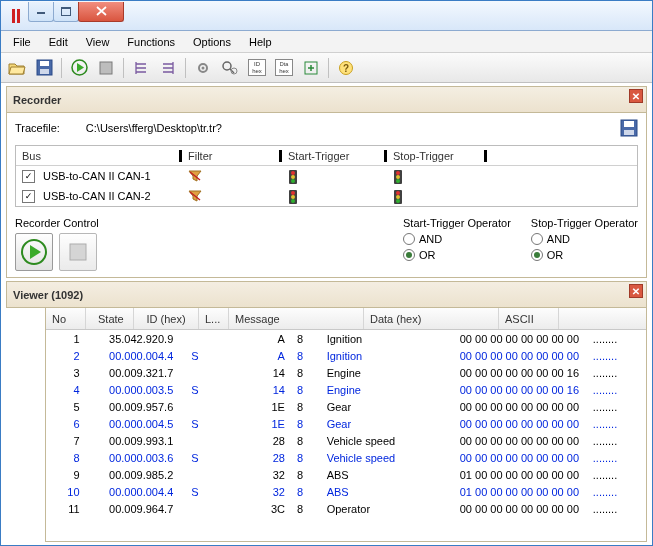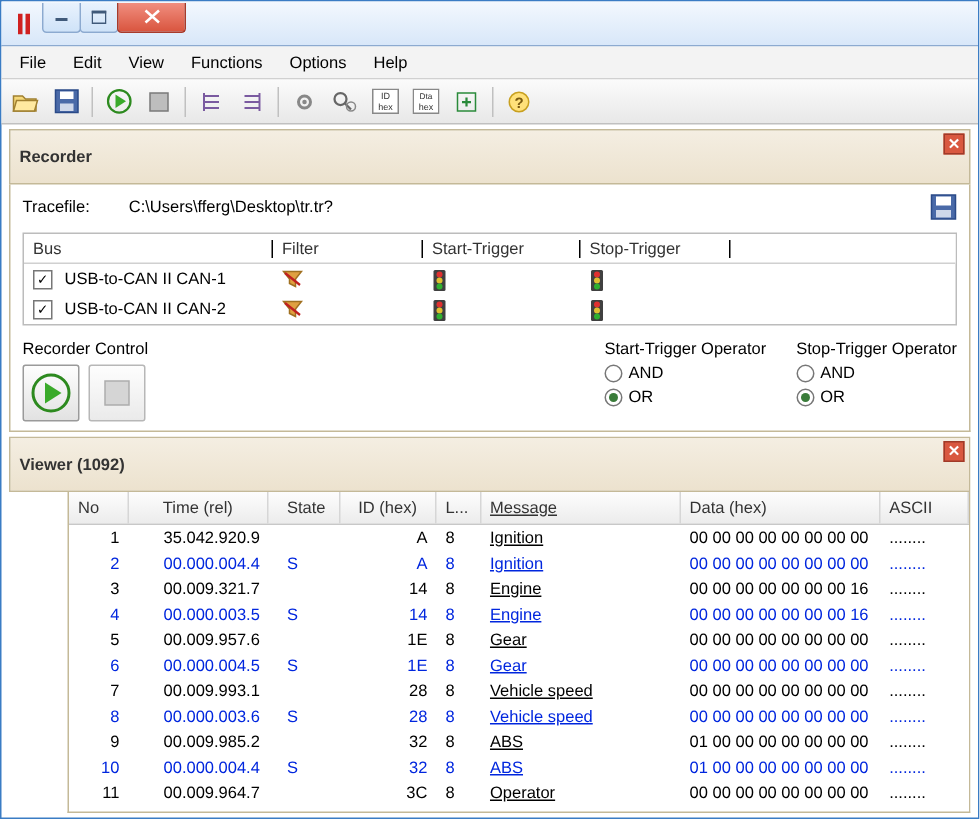--- a/index.html
+++ b/index.html
@@ -12,29 +12,29 @@
 .winbtn { width: 28px; height: 20px; border: 1px solid #8caad0; border-top:none; background: linear-gradient(#e9f2fd,#cfe3f8); display: flex; align-items: center; justify-content: center; font-size: 10px; color: #405a7a; margin-left:-1px; border-bottom-left-radius:3px; border-bottom-right-radius:3px;}
 .winbtn.min { width: 26px; }
 .winbtn.max { width: 26px; }
 .winbtn.close { width: 46px; background: linear-gradient(#f18e7f,#d9553f); color: #fff; border-color:#a83a2a;}
 .menubar { height: 22px; background: #f3f3f3; border-bottom: 1px solid #d0d0d0; display: flex; align-items: center; padding: 0 4px; gap: 2px; }
 .menuitem { padding: 2px 8px; cursor: default; }
 .toolbar { height: 30px; background: linear-gradient(#fbfbfb,#e8e8e8); border-bottom: 1px solid #c0c0c0; display: flex; align-items: center; padding: 0 4px; gap: 3px; }
 .tbtn { width: 24px; height: 24px; border: 1px solid transparent; display: flex; align-items: center; justify-content: center; border-radius: 2px; }
 .tsep { width: 1px; height: 20px; background: #c0c0c0; margin: 0 2px; }
 .content { flex: 1; display: flex; flex-direction: column; padding: 3px 5px; gap: 3px; overflow: hidden; }
-.section-header { background: linear-gradient(#f4eee2,#ece2ce); border: 1px solid #c4b998; height: 37px; display: flex; align-items: center; padding: 0 6px; font-weight: bold; color: #333; position: relative; }
+.section-header { background: linear-gradient(#f4eee2,#ece2ce); border: 1px solid #c4b998; height: 27px; display: flex; align-items: center; padding: 0 6px; font-weight: bold; color: #333; position: relative; }
 .close-x { position: absolute; right: 3px; top: 2px; width: 14px; height: 14px; background: #d95840; color: #fff; font-size: 10px; display: flex; align-items: center; justify-content: center; border: 1px solid #a03a28; }
 .recorder-body { border: 1px solid #c4b998; border-top: none; background: #fff; padding: 6px 8px; }
 .tracefile-row { display: flex; align-items: center; gap: 10px; }
 .tracefile-row .path { flex: 1; color: #000; padding-left: 16px; }
 .save-icon { width: 18px; height: 18px; }
 .bus-table { margin-top: 8px; border: 1px solid #bcbcbc; }
 .bus-head { display: flex; background: #fff; border-bottom: 1px solid #d0d0d0; height: 20px; align-items: center; }
-.bus-head > div { padding: 0 6px; border-right: 1px solid #000000; font-weight: normal; color: #333; }
+.bus-head > div { padding: 0 6px; border-right: 3px solid #000000; font-weight: normal; color: #333; }
 .bus-row { display: flex; align-items: center; height: 20px; }
 .bus-row > div { padding: 0 6px; display:flex; align-items:center; gap:4px; }
 .col-bus { width: 166px; }
 .col-filter { width: 100px; }
 .col-start { width: 105px; }
 .col-stop { width: 100px; }
 .chk { width: 13px; height: 13px; border: 1px solid #777; background: #fff; display: inline-flex; align-items: center; justify-content: center; font-size: 9px; line-height:1; margin-right: 4px; vertical-align: middle; color:#000;}
 .mini-icon { width: 14px; height: 12px; display:inline-block; }
 .rec-mid { display: flex; margin-top: 10px; gap: 20px; }
 .rec-ctrl { }
@@ -53,21 +53,21 @@
 .grid-head > div { padding: 0 6px; border-right: 1px solid #d6d6d6; height: 100%; display:flex; align-items:center; color:#333;}
 .grid-body { flex: 1; overflow-y: auto; overflow-x: hidden; }
 .grid-row { display: flex; height: 17px; align-items: center; }
 .grid-row > div { padding: 0 6px; white-space: nowrap; overflow: hidden; }
 .grid-row.blue { color: #0026de; }
 .c-no { width: 40px; text-align: right; }
 .c-time { width: 95px; text-align: right; }
 .c-state { width: 48px; text-align: left; padding-left:12px !important;}
 .c-id { width: 65px; text-align: right; }
 .c-len { width: 30px; text-align: left; }
-.c-msg { width: 135px; text-align:left;text-decoration:underline;}
+.c-msg { width: 135px; text-align:left;}
 .c-data { width: 135px; }
 .c-ascii { width: 60px; text-align:left;}
 .statusbar { height: 22px; background: linear-gradient(#fdfdfd,#e8e8e8); border-top: 1px solid #c0c0c0; display: flex; align-items: center; padding: 0 6px; gap: 20px; }
 .status-led { width: 12px; height: 12px; border-radius: 50%; background: radial-gradient(circle at 35% 35%, #9be06a, #2d8a1f); border: 1px solid #2a7a1a; }
 .status-seg { color: #333; }
 svg { display:block; }
 </style>
 </head>
 <body>
 
@@ -339,21 +339,20 @@
     </div>
 
     <div style="flex:1;display:flex;flex-direction:column;overflow:hidden;">
       <div class="section-header">
         <span>Viewer (1092)</span>
         <div class="close-x">✕</div>
       </div>
       <div class="viewer-body">
         <div class="grid-head">
           <div class="c-no" style="text-align:left;">No</div>
-          <div class="c-time" style="text-align:left;justify-content:center;">Time (rel)</div>
           <div class="c-state">State</div>
           <div class="c-id" style="justify-content:center;">ID (hex)</div>
           <div class="c-len">L...</div>
           <div class="c-msg">Message</div>
           <div class="c-data">Data (hex)</div>
           <div class="c-ascii">ASCII</div>
         </div>
         <div class="grid-body" id="grid-rows">
             <div class="grid-row">
               <div class="c-no">1</div>

